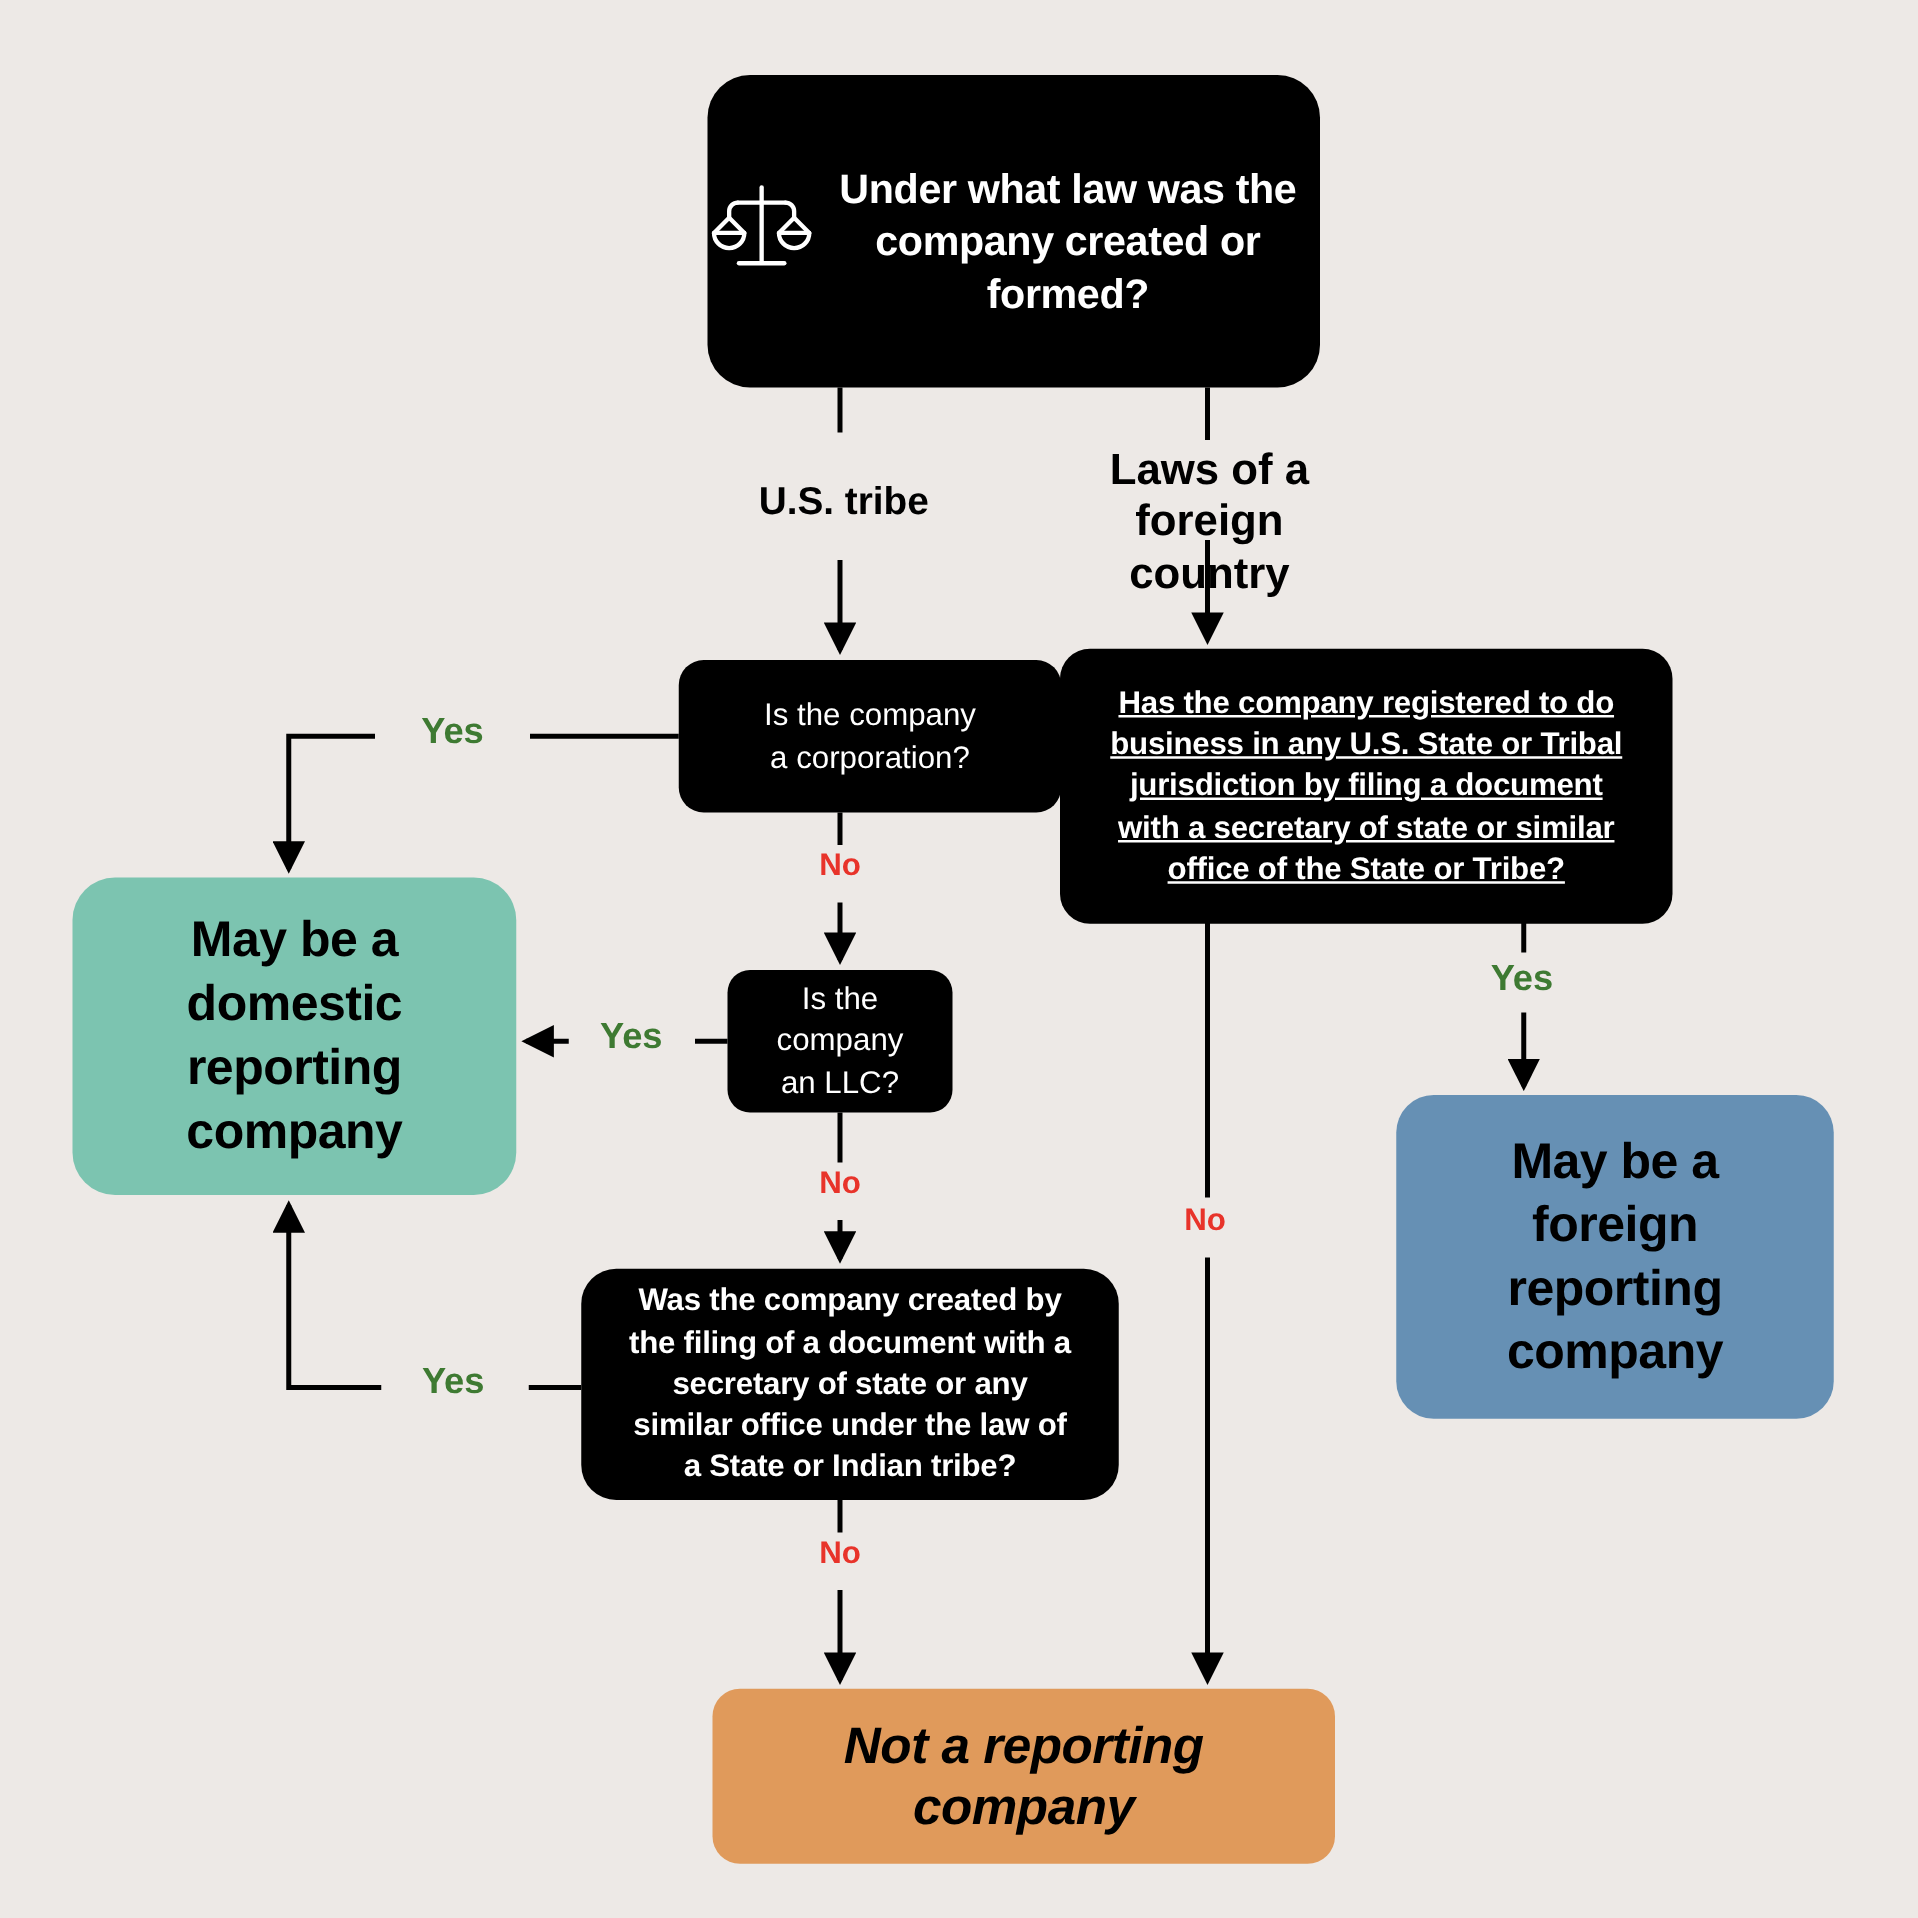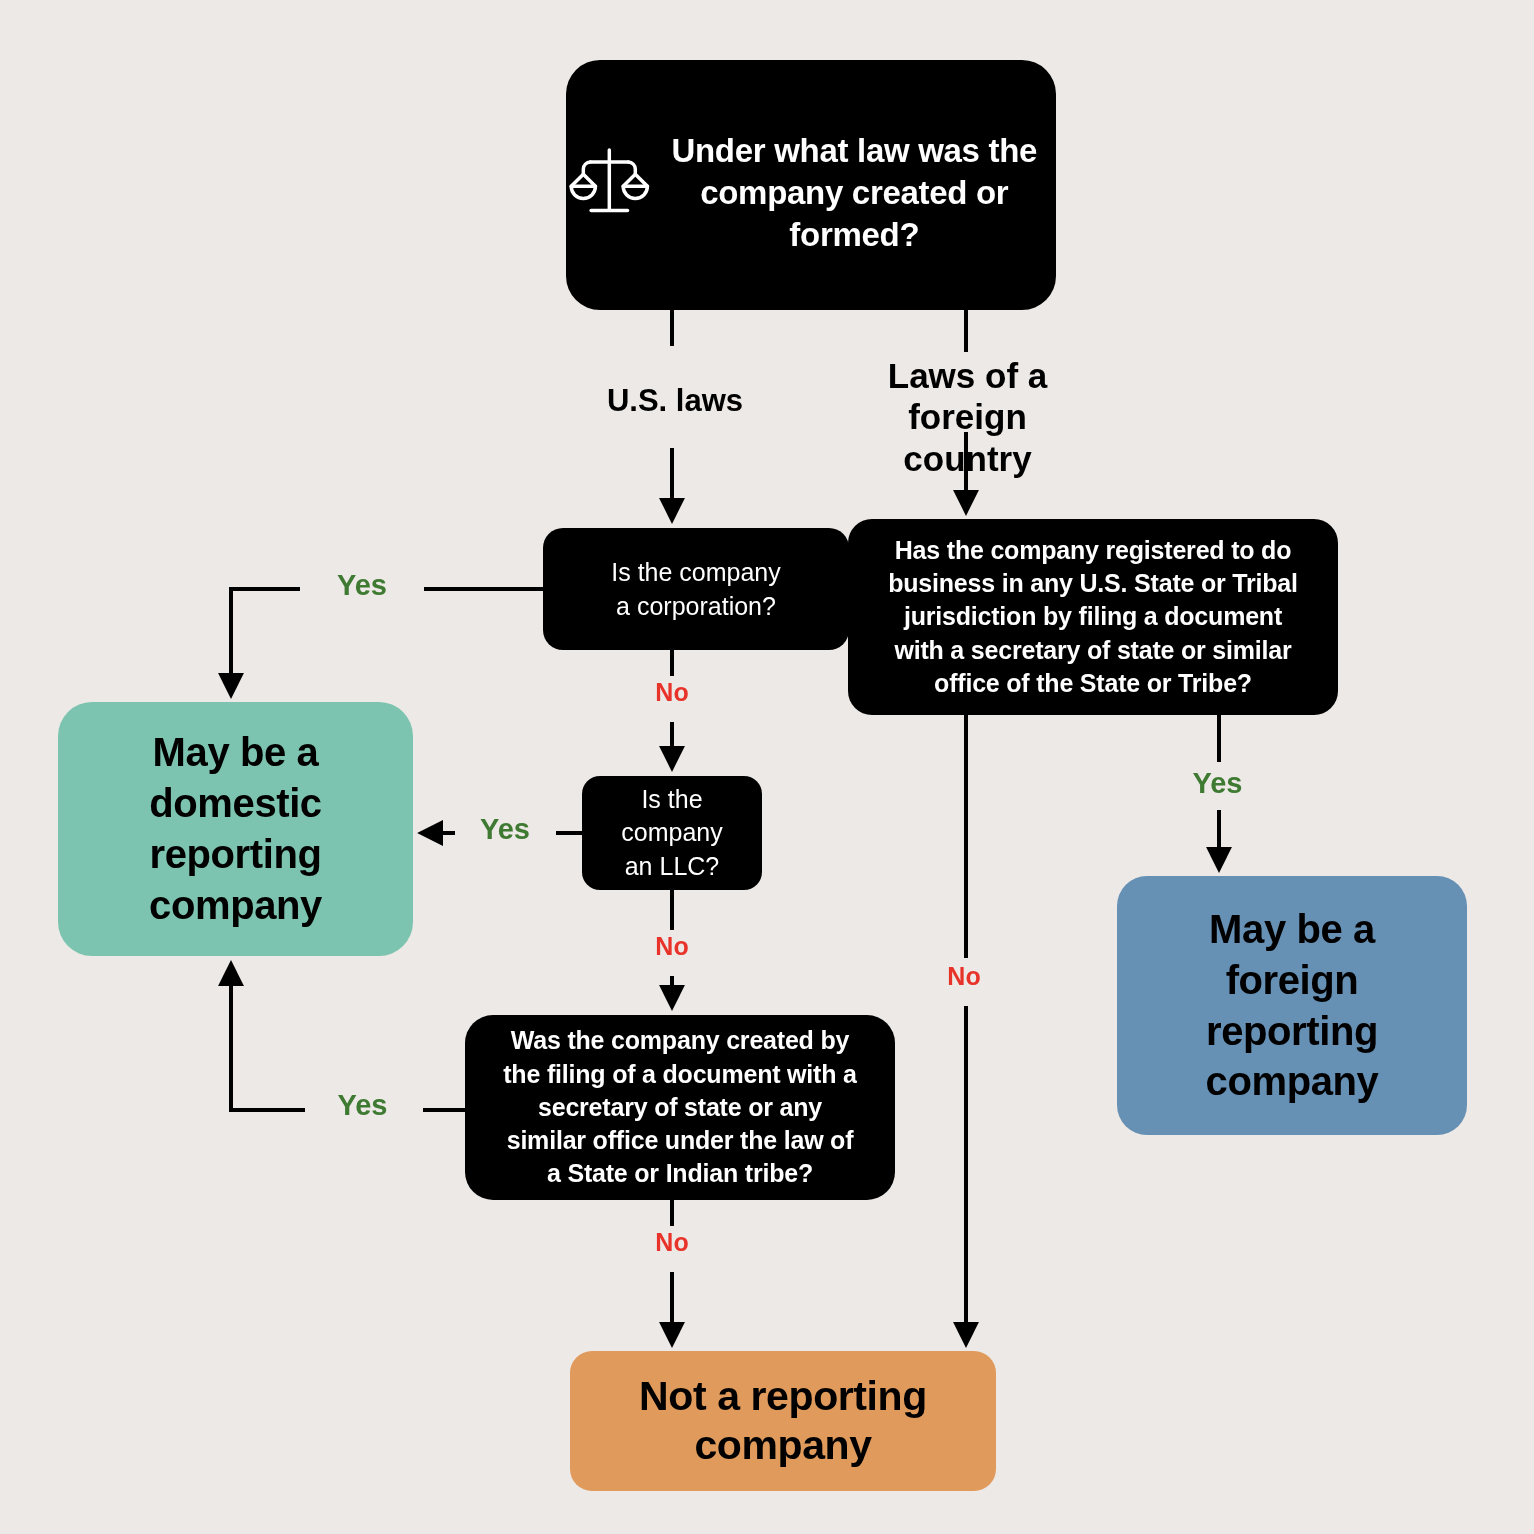--- a/index.html
+++ b/index.html
@@ -92,22 +92,23 @@
     border-radius: 28px;
   }
   #node-filing .txt {
     font-size: 25px;
     font-weight: 600;
     line-height: 1.33;
     letter-spacing: -0.2px;
   }
 
   #node-registered {
-    left: 848px; top: 519px; width: 490px; height: 196px;
+    left: 848px; top: 519px; width: 490px; height: 220px;
     border-radius: 24px;
+    text-decoration: underline;
   }
   #node-registered .txt {
     font-size: 25px;
     font-weight: 600;
     line-height: 1.33;
     letter-spacing: -0.2px;
   }
 
   #node-domestic {
     left: 58px; top: 702px; width: 355px; height: 254px;
@@ -123,23 +124,24 @@
     left: 1117px; top: 876px; width: 350px; height: 259px;
     background: #6690b4;
     border-radius: 30px;
   }
   #node-foreign .txt {
     font-size: 40px;
     line-height: 1.27;
   }
 
   #node-notreporting {
-    left: 570px; top: 1351px; width: 426px; height: 140px;
+    left: 570px; top: 1351px; width: 498px; height: 140px;
     background: #e09a5b;
     border-radius: 22px;
+    font-style: italic;
   }
   #node-notreporting .txt {
     font-size: 41px;
     line-height: 1.2;
   }
 
   
   .edge-label {
     position: absolute;
     text-align: center;
@@ -229,21 +231,21 @@
       <path d="M 6 44 a 14 14 0 0 0 28 0 z"></path>
       <path d="M 20 30 L 6 44 M 20 30 L 34 44"></path>
       <path d="M 66 44 a 14 14 0 0 0 28 0 z"></path>
       <path d="M 80 30 L 66 44 M 80 30 L 94 44"></path>
     </svg>
     <div class="txt">Under what law was the
 company created or formed?</div>
   </div>
 
   <div class="edge-label branch" id="label-us-laws">
-    <span>U.S. laws</span>
+    <span>U.S. tribe</span>
   </div>
   <div class="edge-label branch" id="label-foreign-laws">Laws of a
 foreign country</div>
 
   <div class="node dark" id="node-corporation">
     <div class="txt">Is the company
 a corporation?</div>
   </div>
 
   <div class="node dark" id="node-llc">

